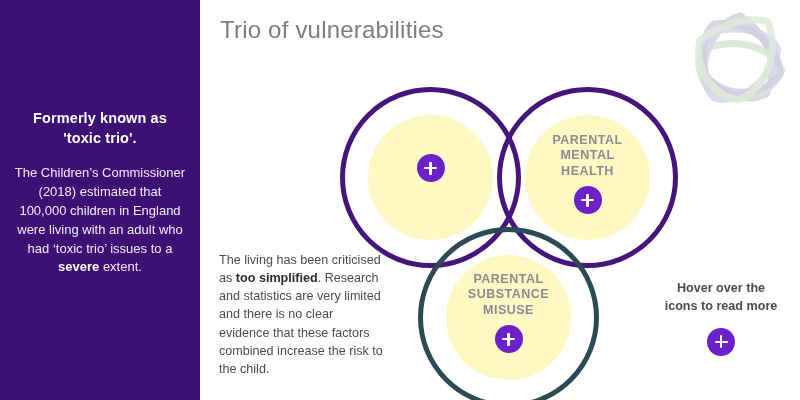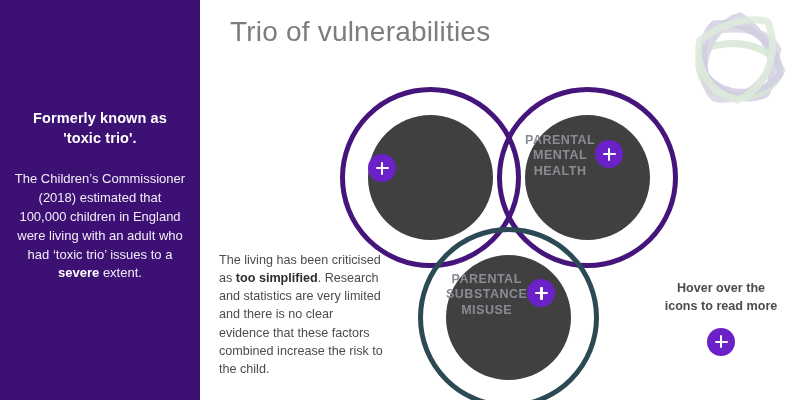--- a/index.html
+++ b/index.html
@@ -35,35 +35,35 @@
   #sidebar-heading {
     margin-top: 104px;
     font-size: 14.5px;
     font-weight: bold;
     color: #ffffff;
     text-align: center;
     line-height: 1.35;
     letter-spacing: 0.1px;
   }
   #sidebar-body {
-    margin-top: 22px;
+    margin-top: 16px;
     font-size: 13px;
     color: #f2eef8;
     text-align: center;
     line-height: 1.45;
   }
   #sidebar-body b { font-weight: bold; color: #ffffff; }
 
   
   #page-title {
     position: absolute;
-    left: 230px;
+    left: 220px;
     top: 16px;
     width: 430px;
-    font-size: 28px;
+    font-size: 24px;
     font-weight: 400;
     color: #7d7d7d;
     letter-spacing: 0.2px;
     white-space: nowrap;
   }
 
   
   #brand-logo {
     position: absolute;
     left: 684px;
@@ -78,23 +78,24 @@
     position: absolute;
     border-radius: 50%;
     background: transparent;
   }
   .venn-circle.ring-purple { border: 5px solid #46157C; }
   .venn-circle.ring-teal   { border: 5px solid #2C4A54; }
 
   .venn-inner {
     position: absolute;
     border-radius: 50%;
-    background: #404040;
-    display: flex;
-    flex-direction: row;
+    background: #fef9c3;
+    display: flex;
+    flex-direction: column;
+    align-items: center;
   }
   .venn-label {
     font-size: 12.5px;
     font-weight: bold;
     color: #8B8B93;
     text-align: center;
     line-height: 1.23;
     letter-spacing: 0.5px;
     white-space: pre-line;
   }

